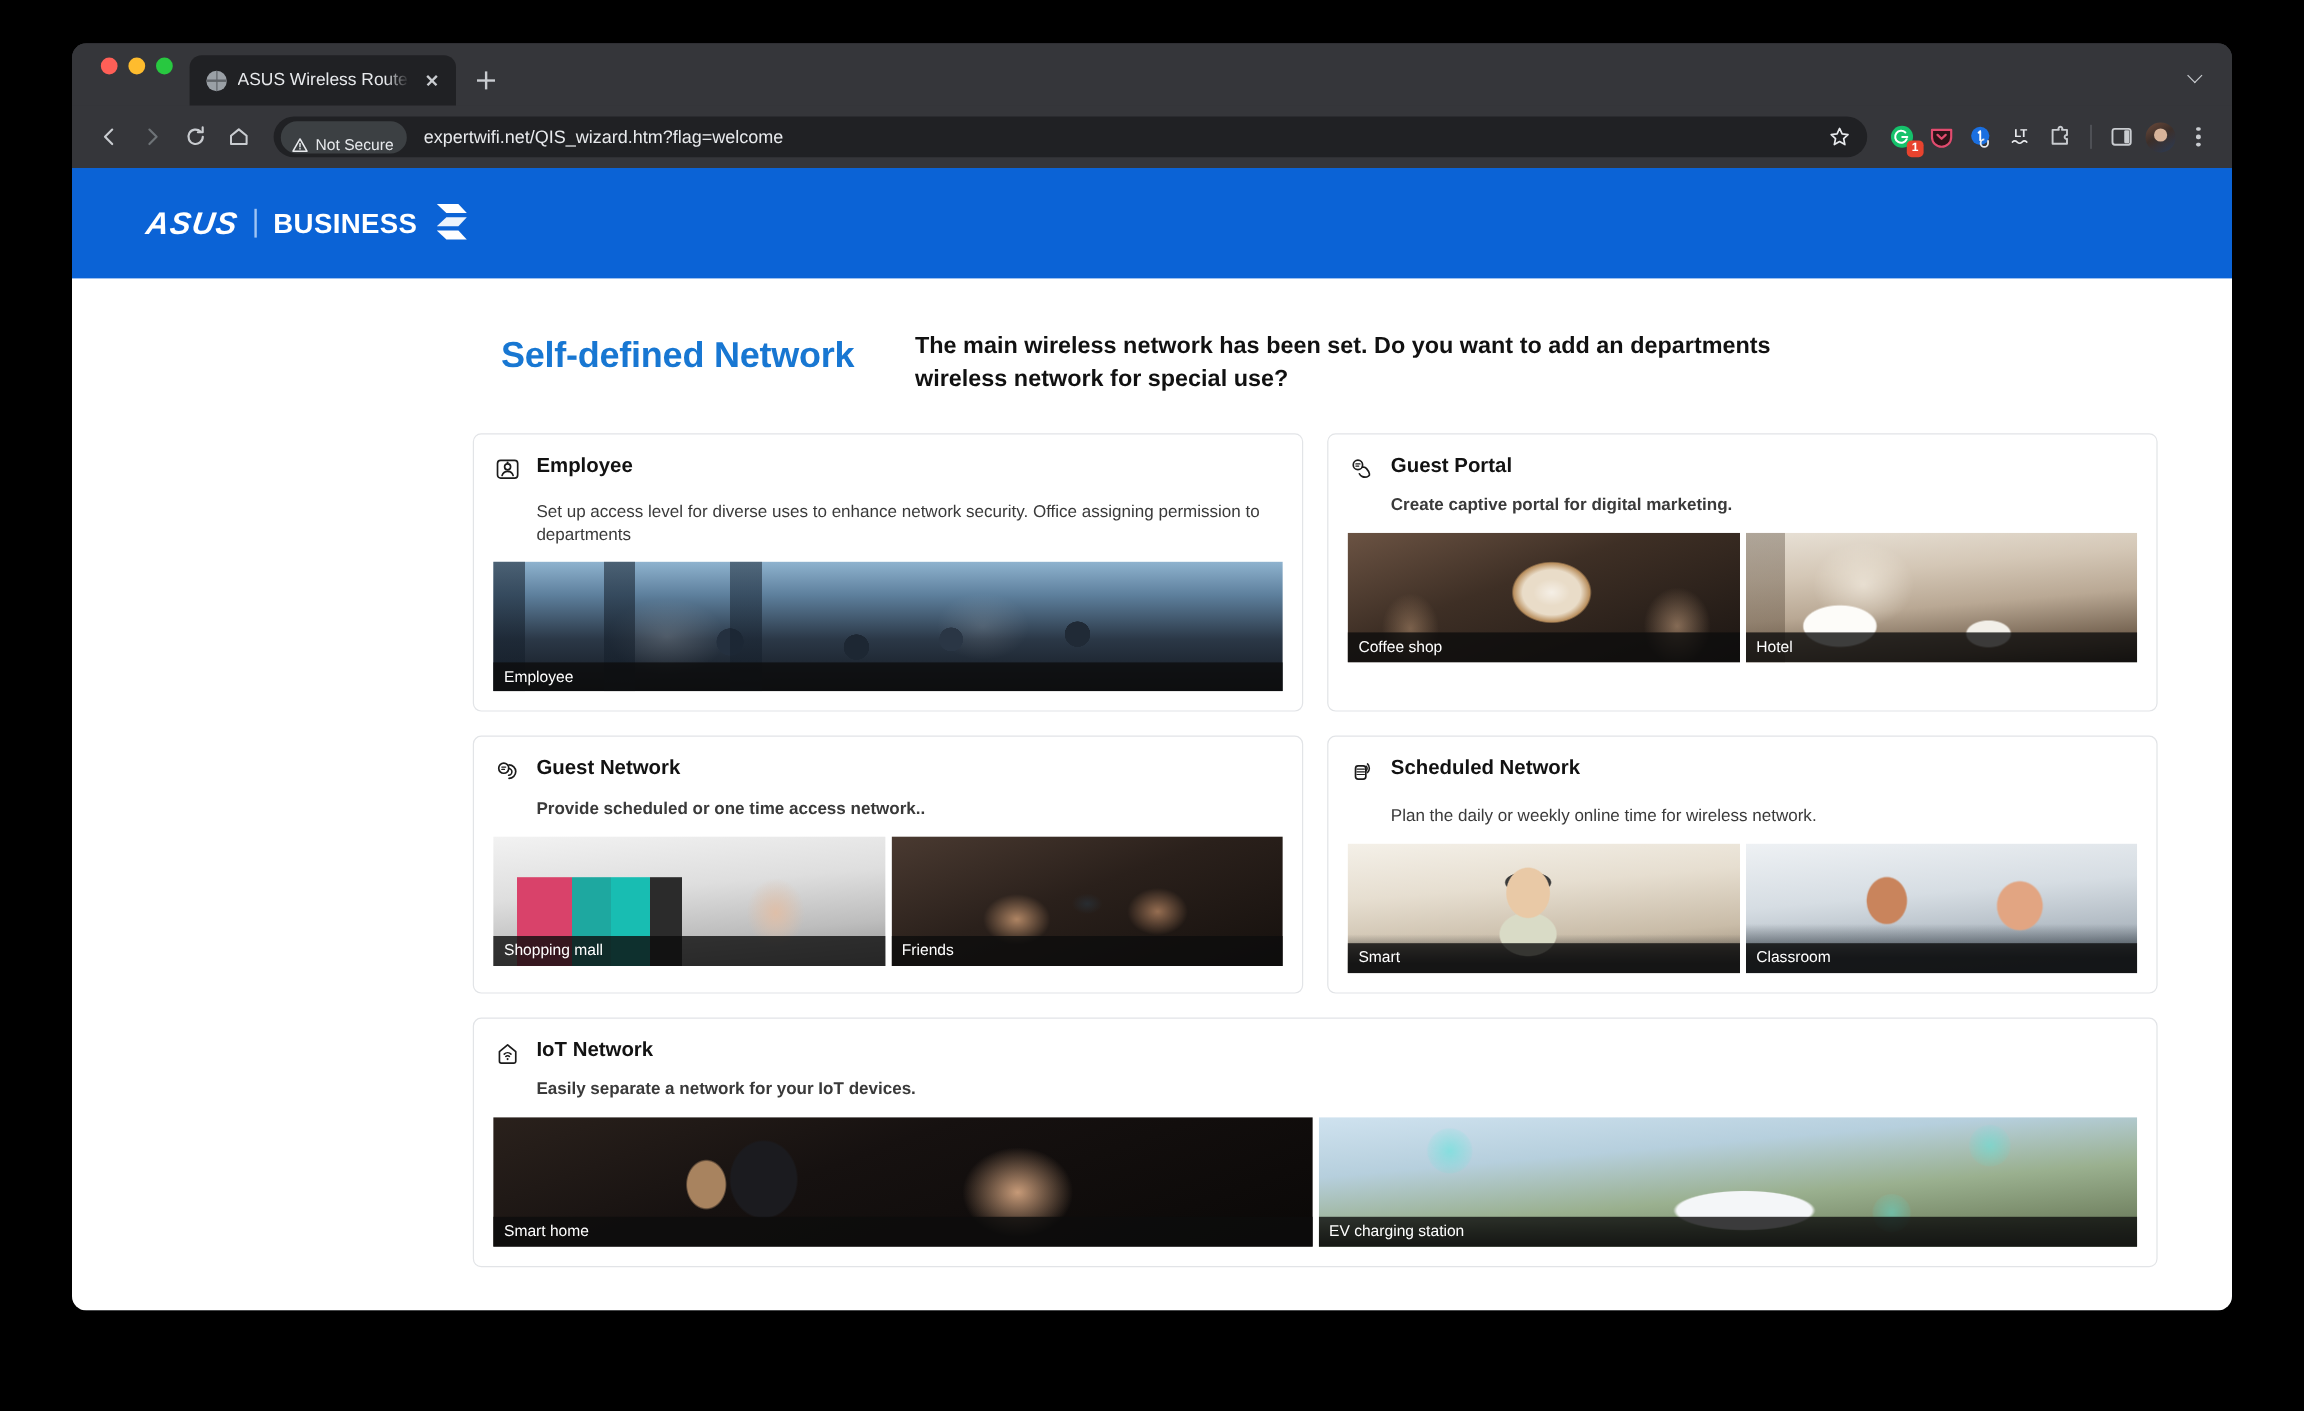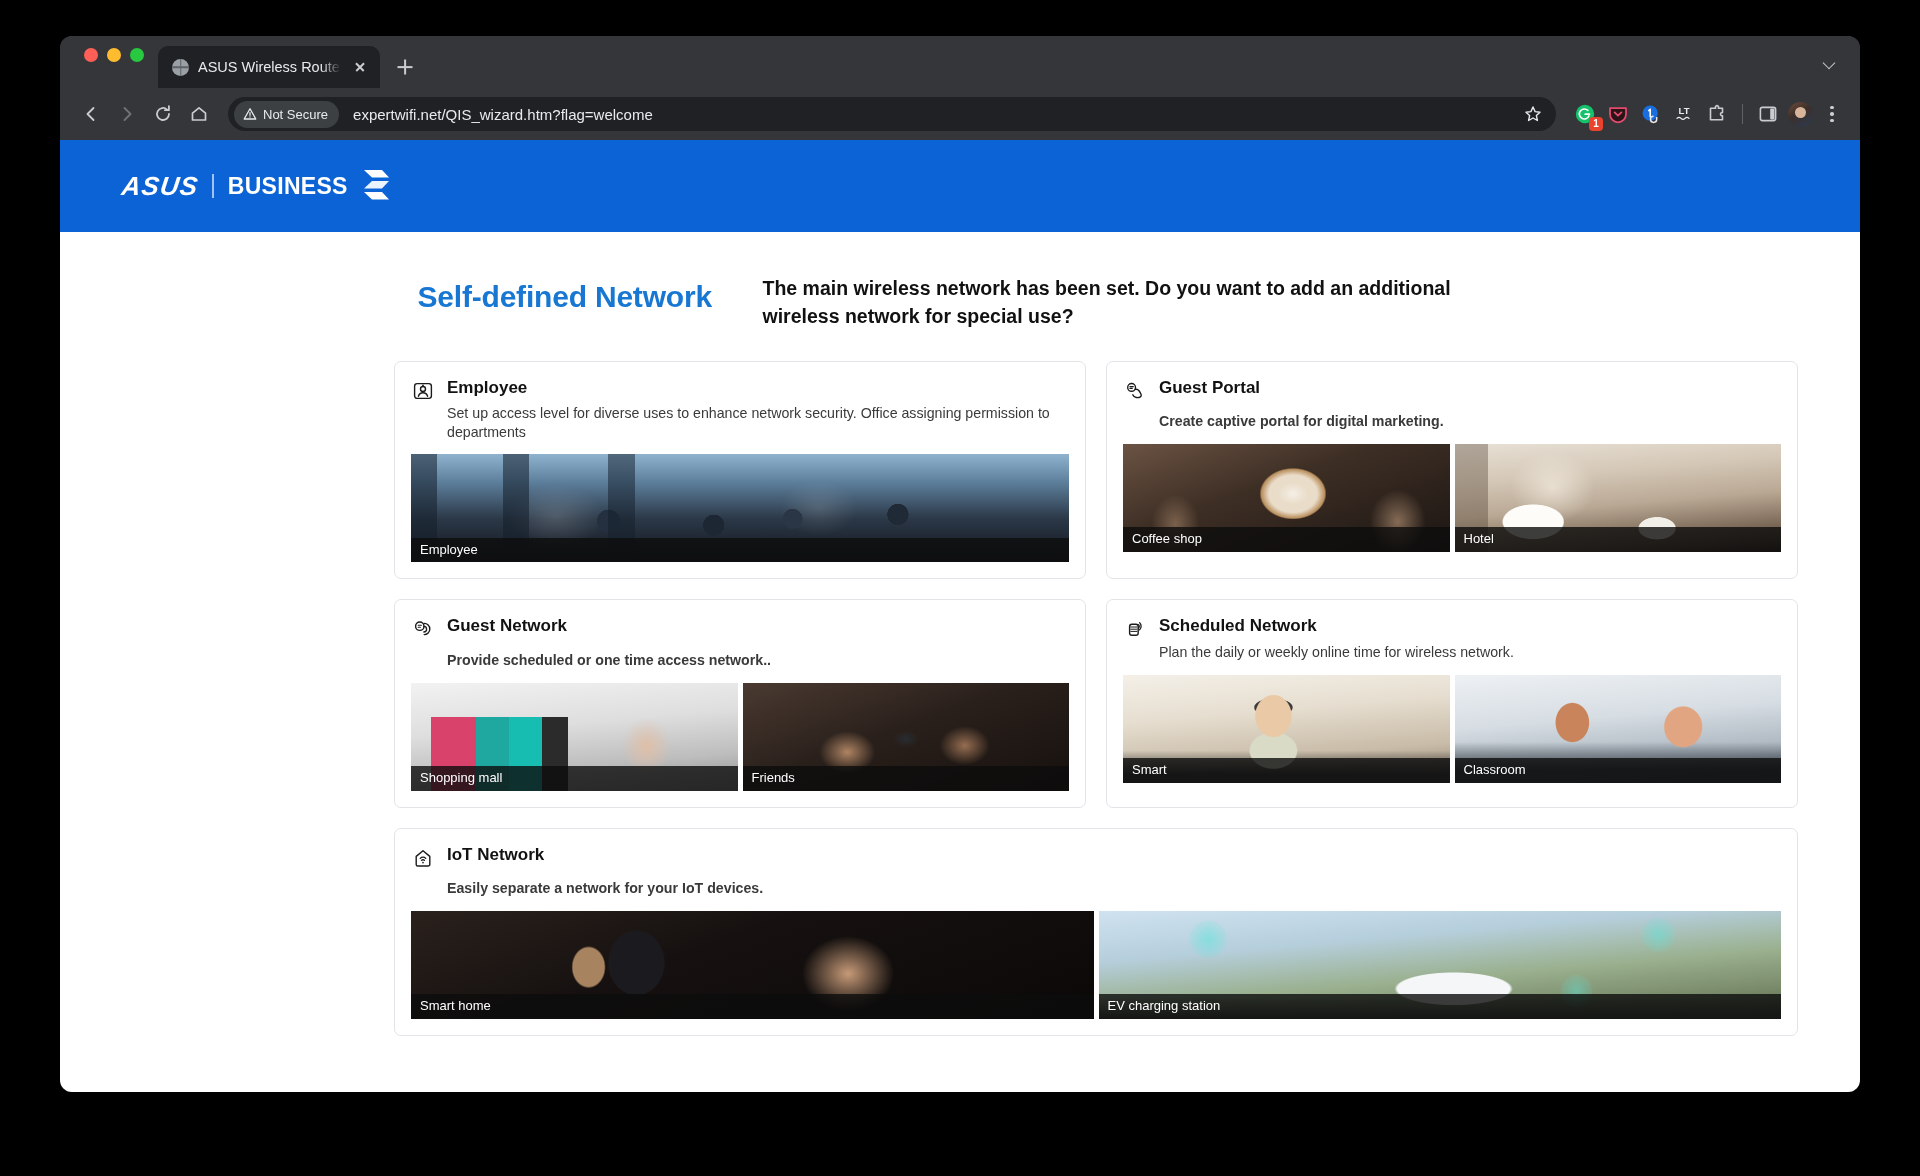--- a/index.html
+++ b/index.html
@@ -167,21 +167,21 @@
     background: #202124;
     border-radius: 18px;
     display: flex;
     align-items: center;
     padding: 0 10px 0 6px;
     margin: 0 8px 0 10px;
     min-width: 0;
   }
   .notsecure {
     display: flex;
-    align-items: center;
+    align-items: flex-end;
     gap: 6px;
     background: #3c4043;
     border-radius: 15px;
     height: 27px;
     padding: 0 11px 0 9px;
     flex: 0 0 auto;
   }
   .notsecure-label {
     color: #e8eaed;
     font-size: 13px;
@@ -362,21 +362,21 @@
   .card-title {
     font-size: 17px;
     font-weight: bold;
     color: #121212;
     line-height: 1.2;
   }
   .card-desc {
     font-size: 14.2px;
     color: #3a3a3a;
     line-height: 1.32;
-    margin-top: 6px;
+    margin-top: 20px;
   }
   .card-desc-gap { margin-top: 14px; font-weight: bold; }
 
   .thumbs {
     display: flex;
     gap: 5px;
     margin-top: 13px;
   }
   .thumb {
     position: relative;
@@ -626,21 +626,21 @@
             <path d="M12 12 L29 12 L22 19.5 L4 19.5 Z" fill="#ffffff" opacity="0.92"></path>
             <path d="M4 23 L22 23 L29 30.5 L12 30.5 Z" fill="#ffffff"></path>
           </svg>
         </span>
       </div>
     </div>
 
     <div class="content">
       <div class="headline-row">
         <div class="page-title">Self-defined Network</div>
-        <div class="page-question">The main wireless network has been set. Do you want to add an additional wireless network for special use?</div>
+        <div class="page-question">The main wireless network has been set. Do you want to add an departments wireless network for special use?</div>
       </div>
 
       <div class="cards-area">
 
         <div class="card-row">
 
           <div class="card">
             <div class="card-head">
               <span class="card-icon">
                 <svg width="22" height="22" viewBox="0 0 22 22">

